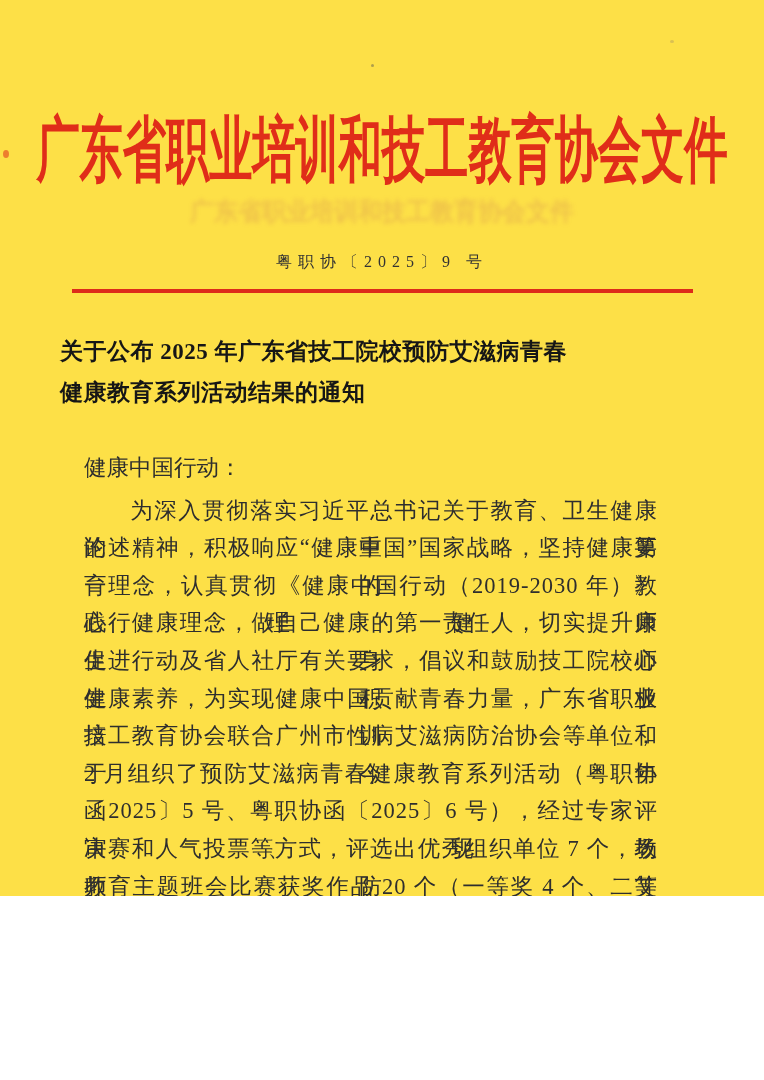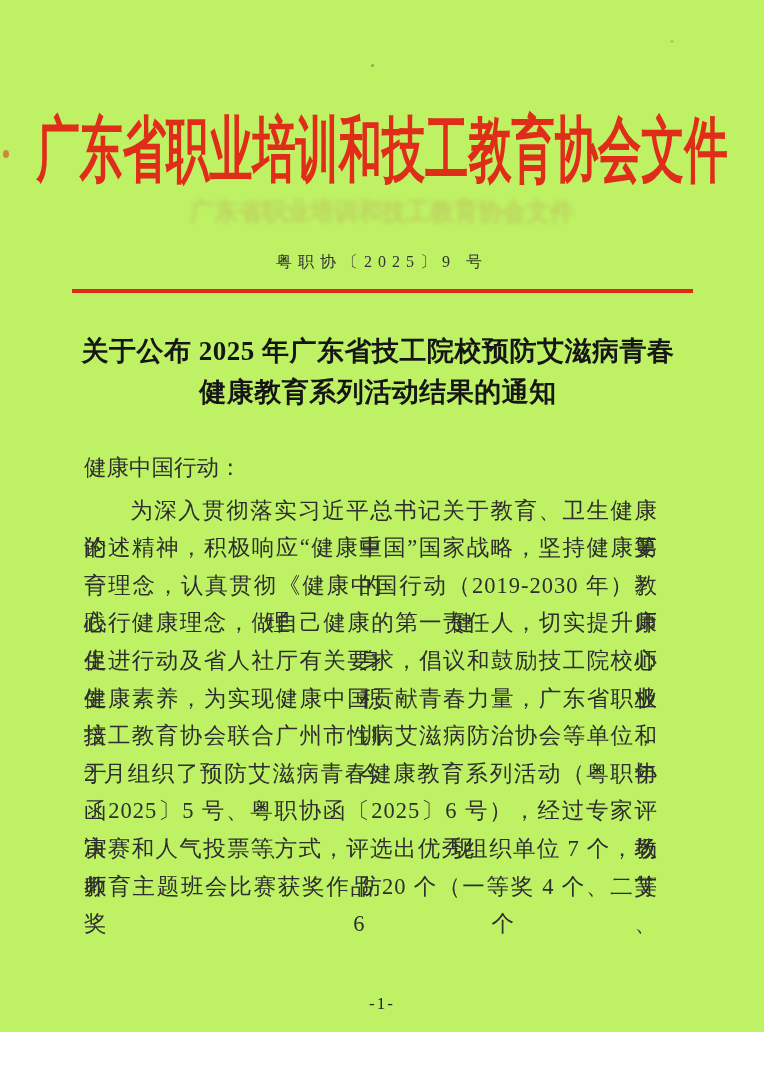--- a/index.html
+++ b/index.html
@@ -1,21 +1,21 @@
 <!DOCTYPE html>
 <html><head>
 <meta charset="utf-8">
 <style>
   html, body { margin: 0; padding: 0; background: #ffffff; }
   .page {
     position: relative;
     width: 764px;
-    height: 1032px;
+    height: 896px;
     margin: 0 auto;
-    background: #bef264;
+    background: #fde047;
     overflow: hidden;
     font-family: "Liberation Serif", "DejaVu Serif", serif;
     color: #2b2b2b;
   }
 
   
   .org-title-wrap {
     position: absolute;
     top: 100px; left: 0;
     width: 100%; height: 100px;
@@ -57,24 +57,24 @@
   .red-rule {
     position: absolute;
     top: 289px; left: 72px;
     width: 621px; height: 4px;
     background: #dd2b1a;
   }
 
   
   .doc-title {
     position: absolute;
-    top: 331px; left: 38px;
+    top: 331px; left: 60px;
     width: 680px;
-    text-align: center;
-    font-size: 27px;
+    text-align: left;
+    font-size: 23px;
     font-weight: bold;
     line-height: 41px;
     color: #161616;
     letter-spacing: 0.5px;
   }
 
   
   .body-block {
     position: absolute;
     top: 449px; left: 84px;

